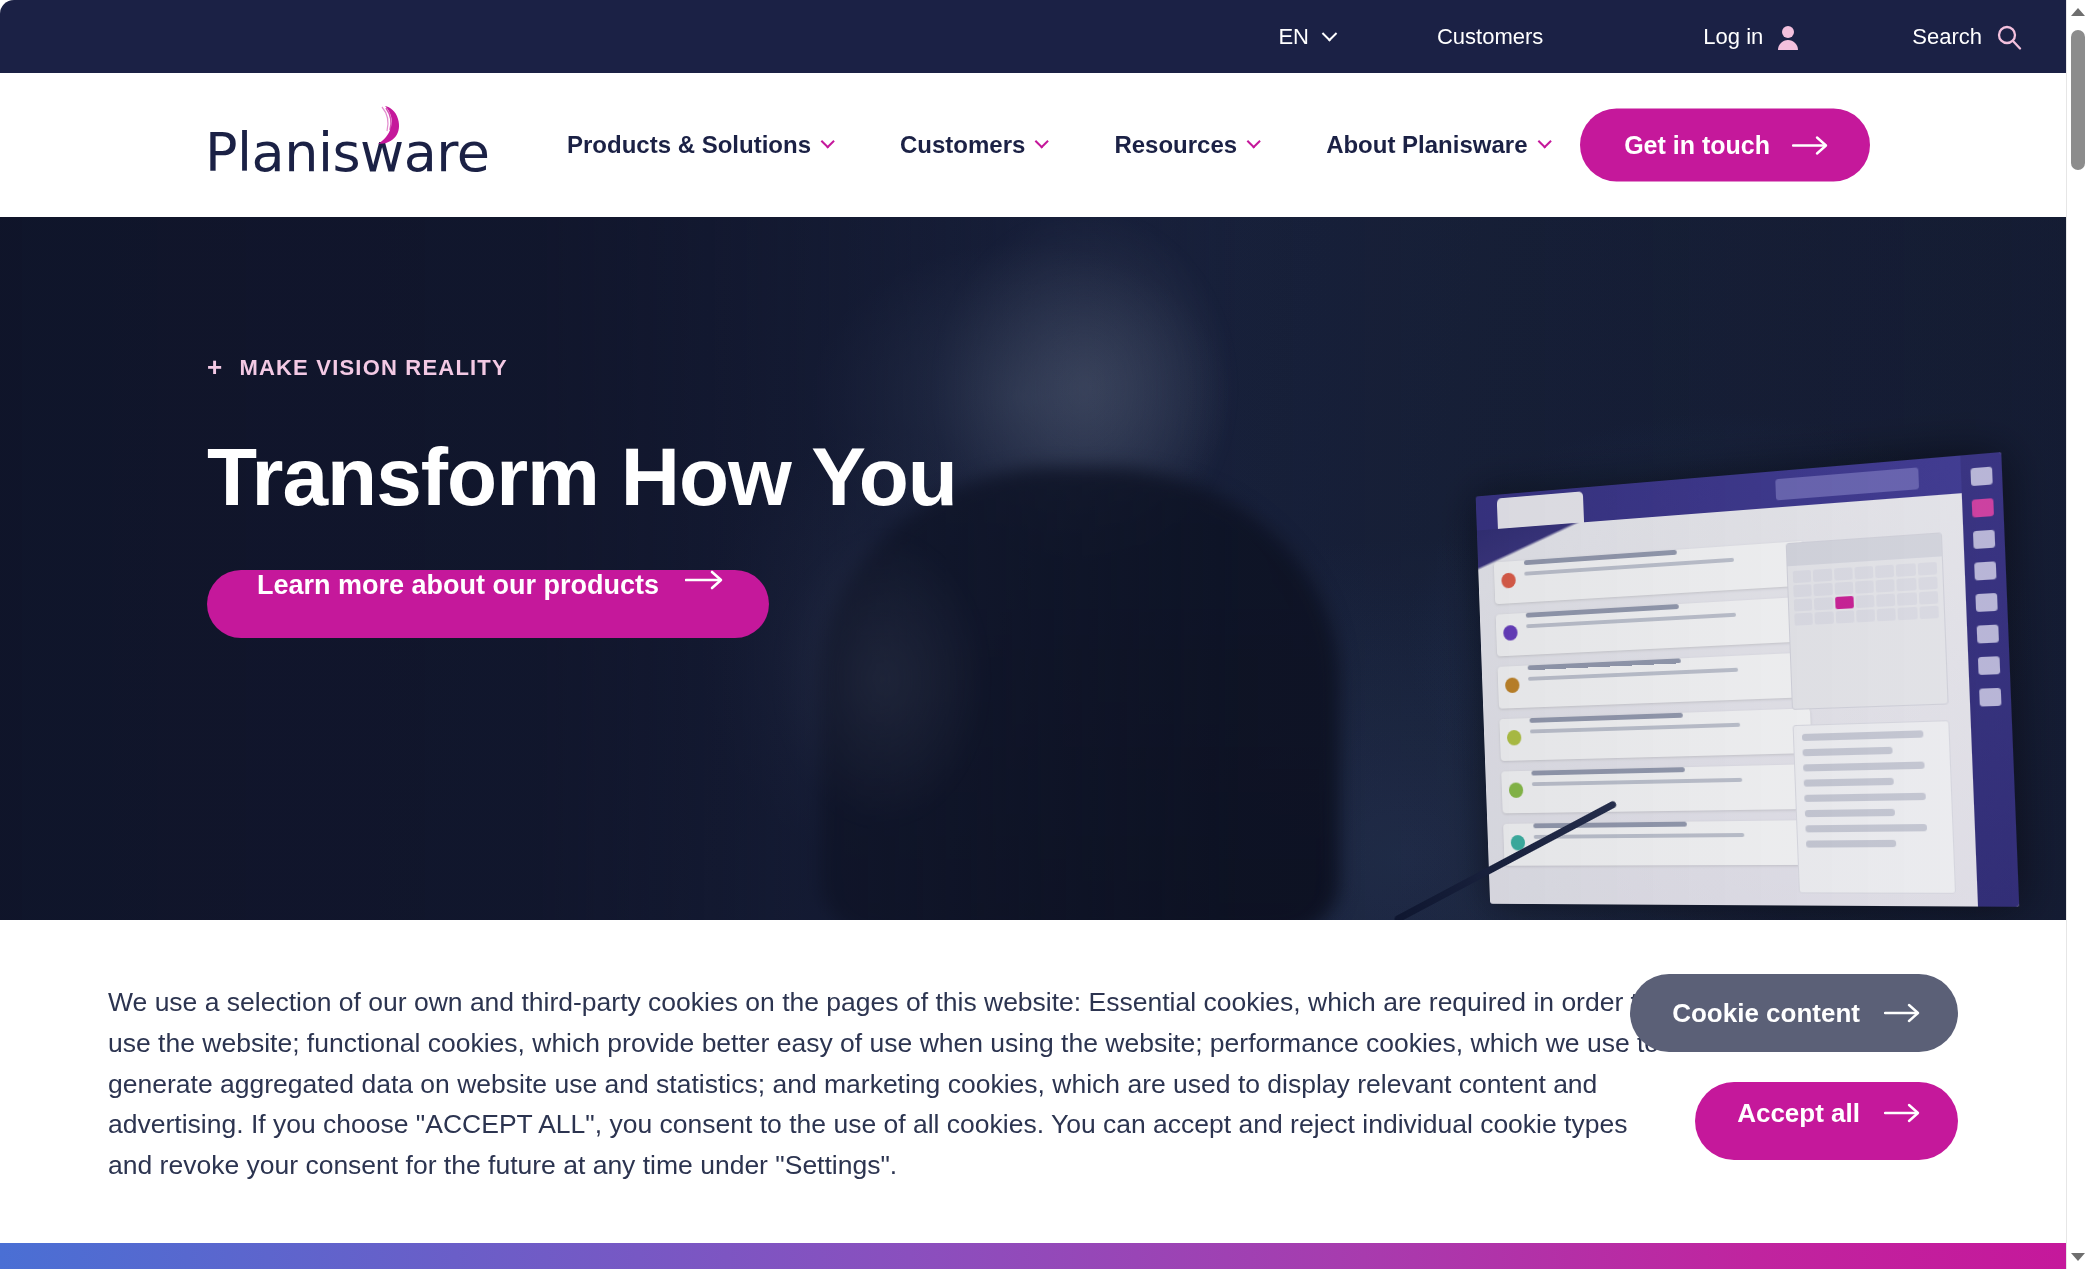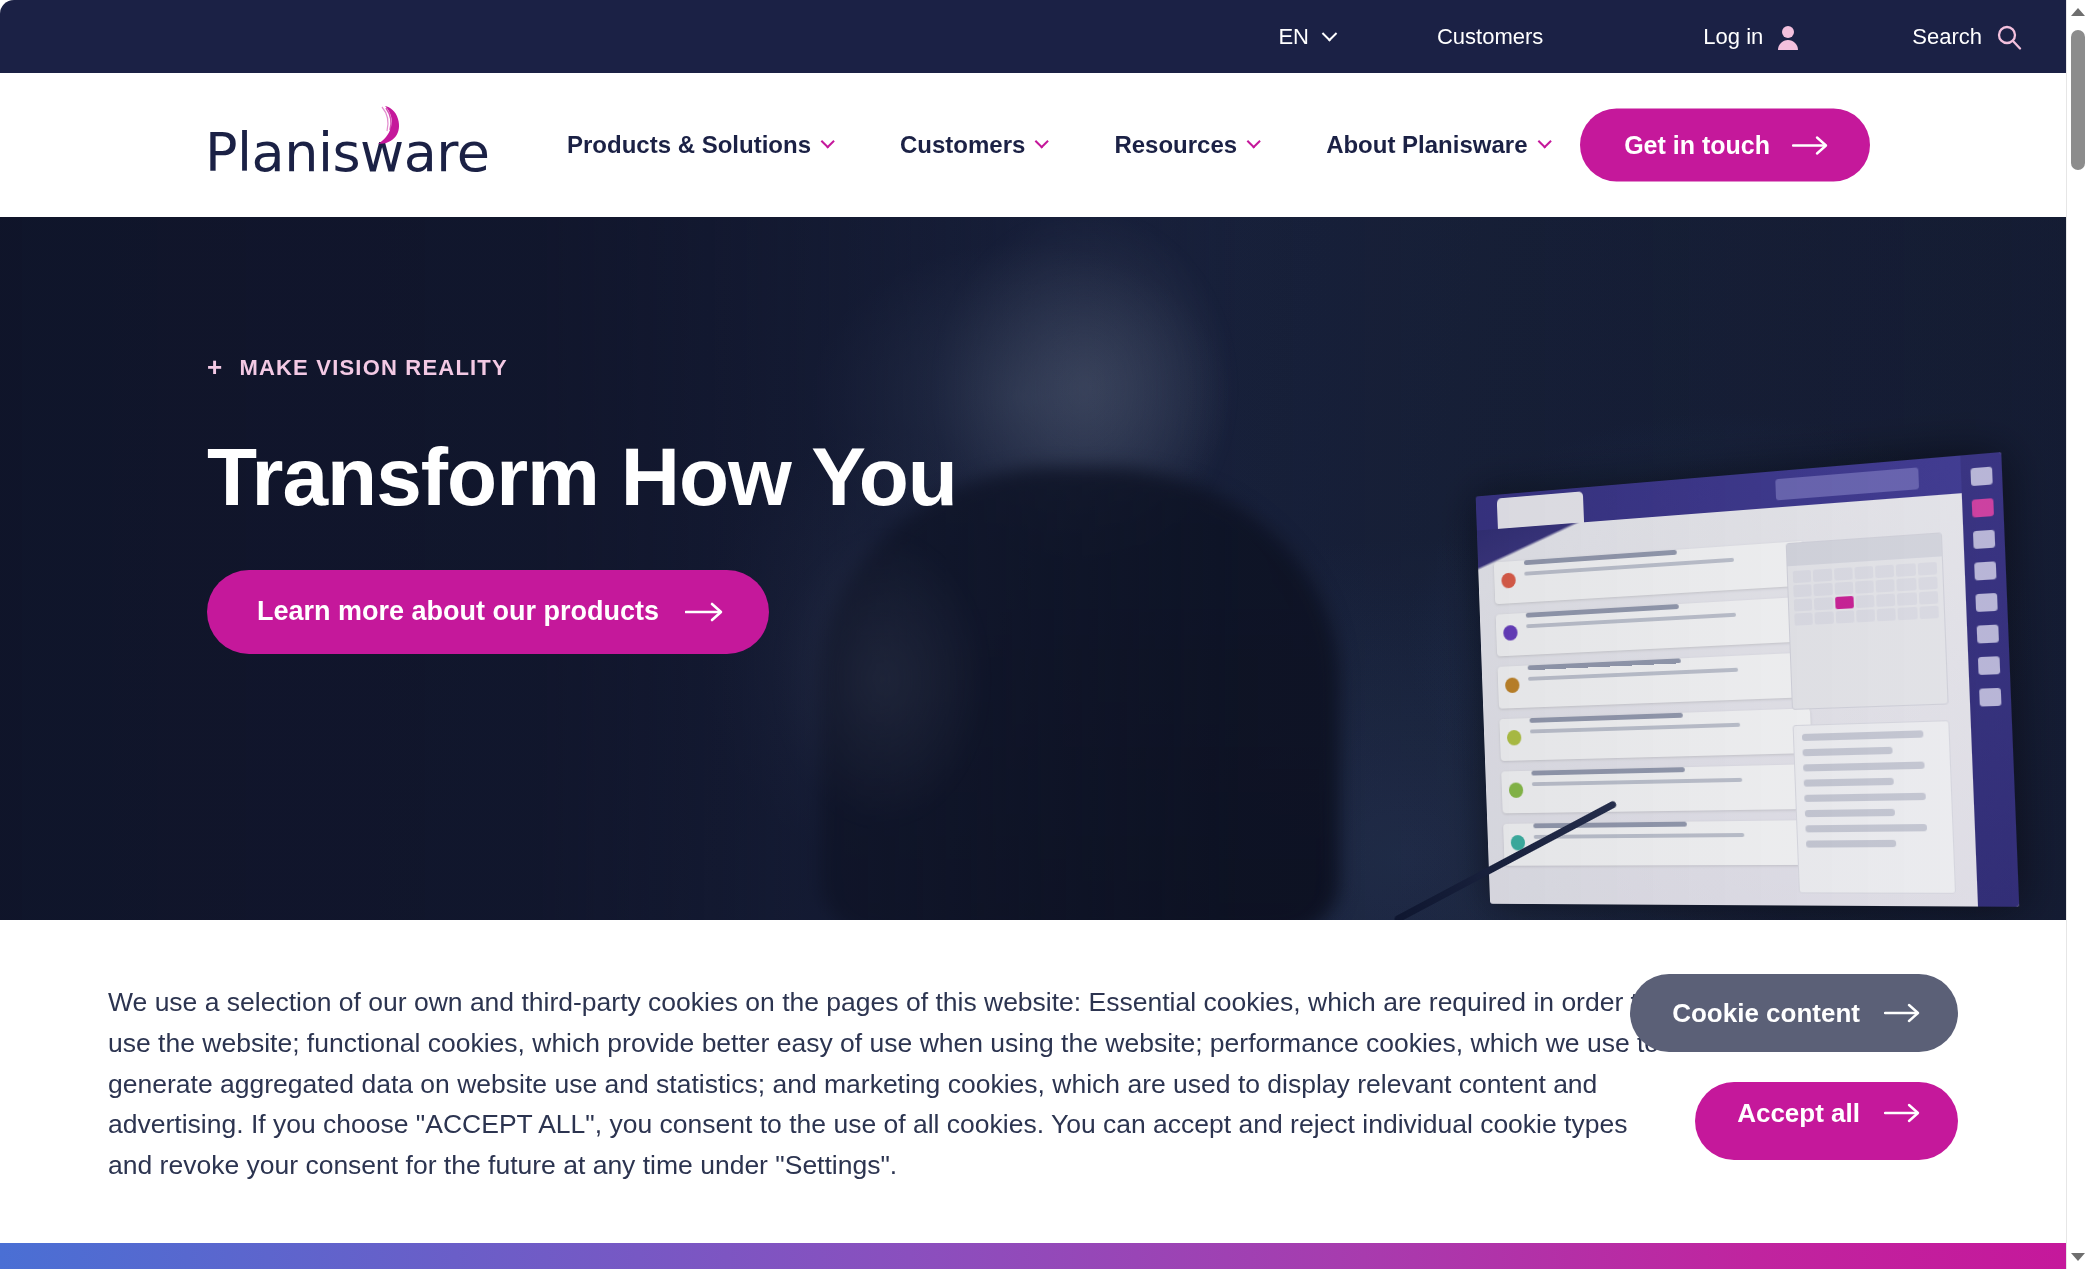--- a/index.html
+++ b/index.html
@@ -319,30 +319,30 @@
   .hero-sub {
     margin-top: 44px;
     color: #ffffff;
     font-size: 29px;
     line-height: 1.42;
     font-weight: 400;
     max-width: 720px;
   }
   .btn-learnmore {
     margin-top: 48px;
-    height: 84px;
+    height: 68px;
     padding: 0 44px 0 50px;
     background: #c5189b;
     color: #ffffff;
     font-size: 27px;
     font-weight: 700;
     border: none;
     border-radius: 44px;
     display: inline-flex;
-    align-items: center;
+    align-items: flex-start;
     gap: 26px;
     cursor: pointer;
     white-space: nowrap;
     font-family: "Liberation Sans", sans-serif;
   }
 
   
   .cookie {
     position: absolute;
     left: 0; top: 920px;

